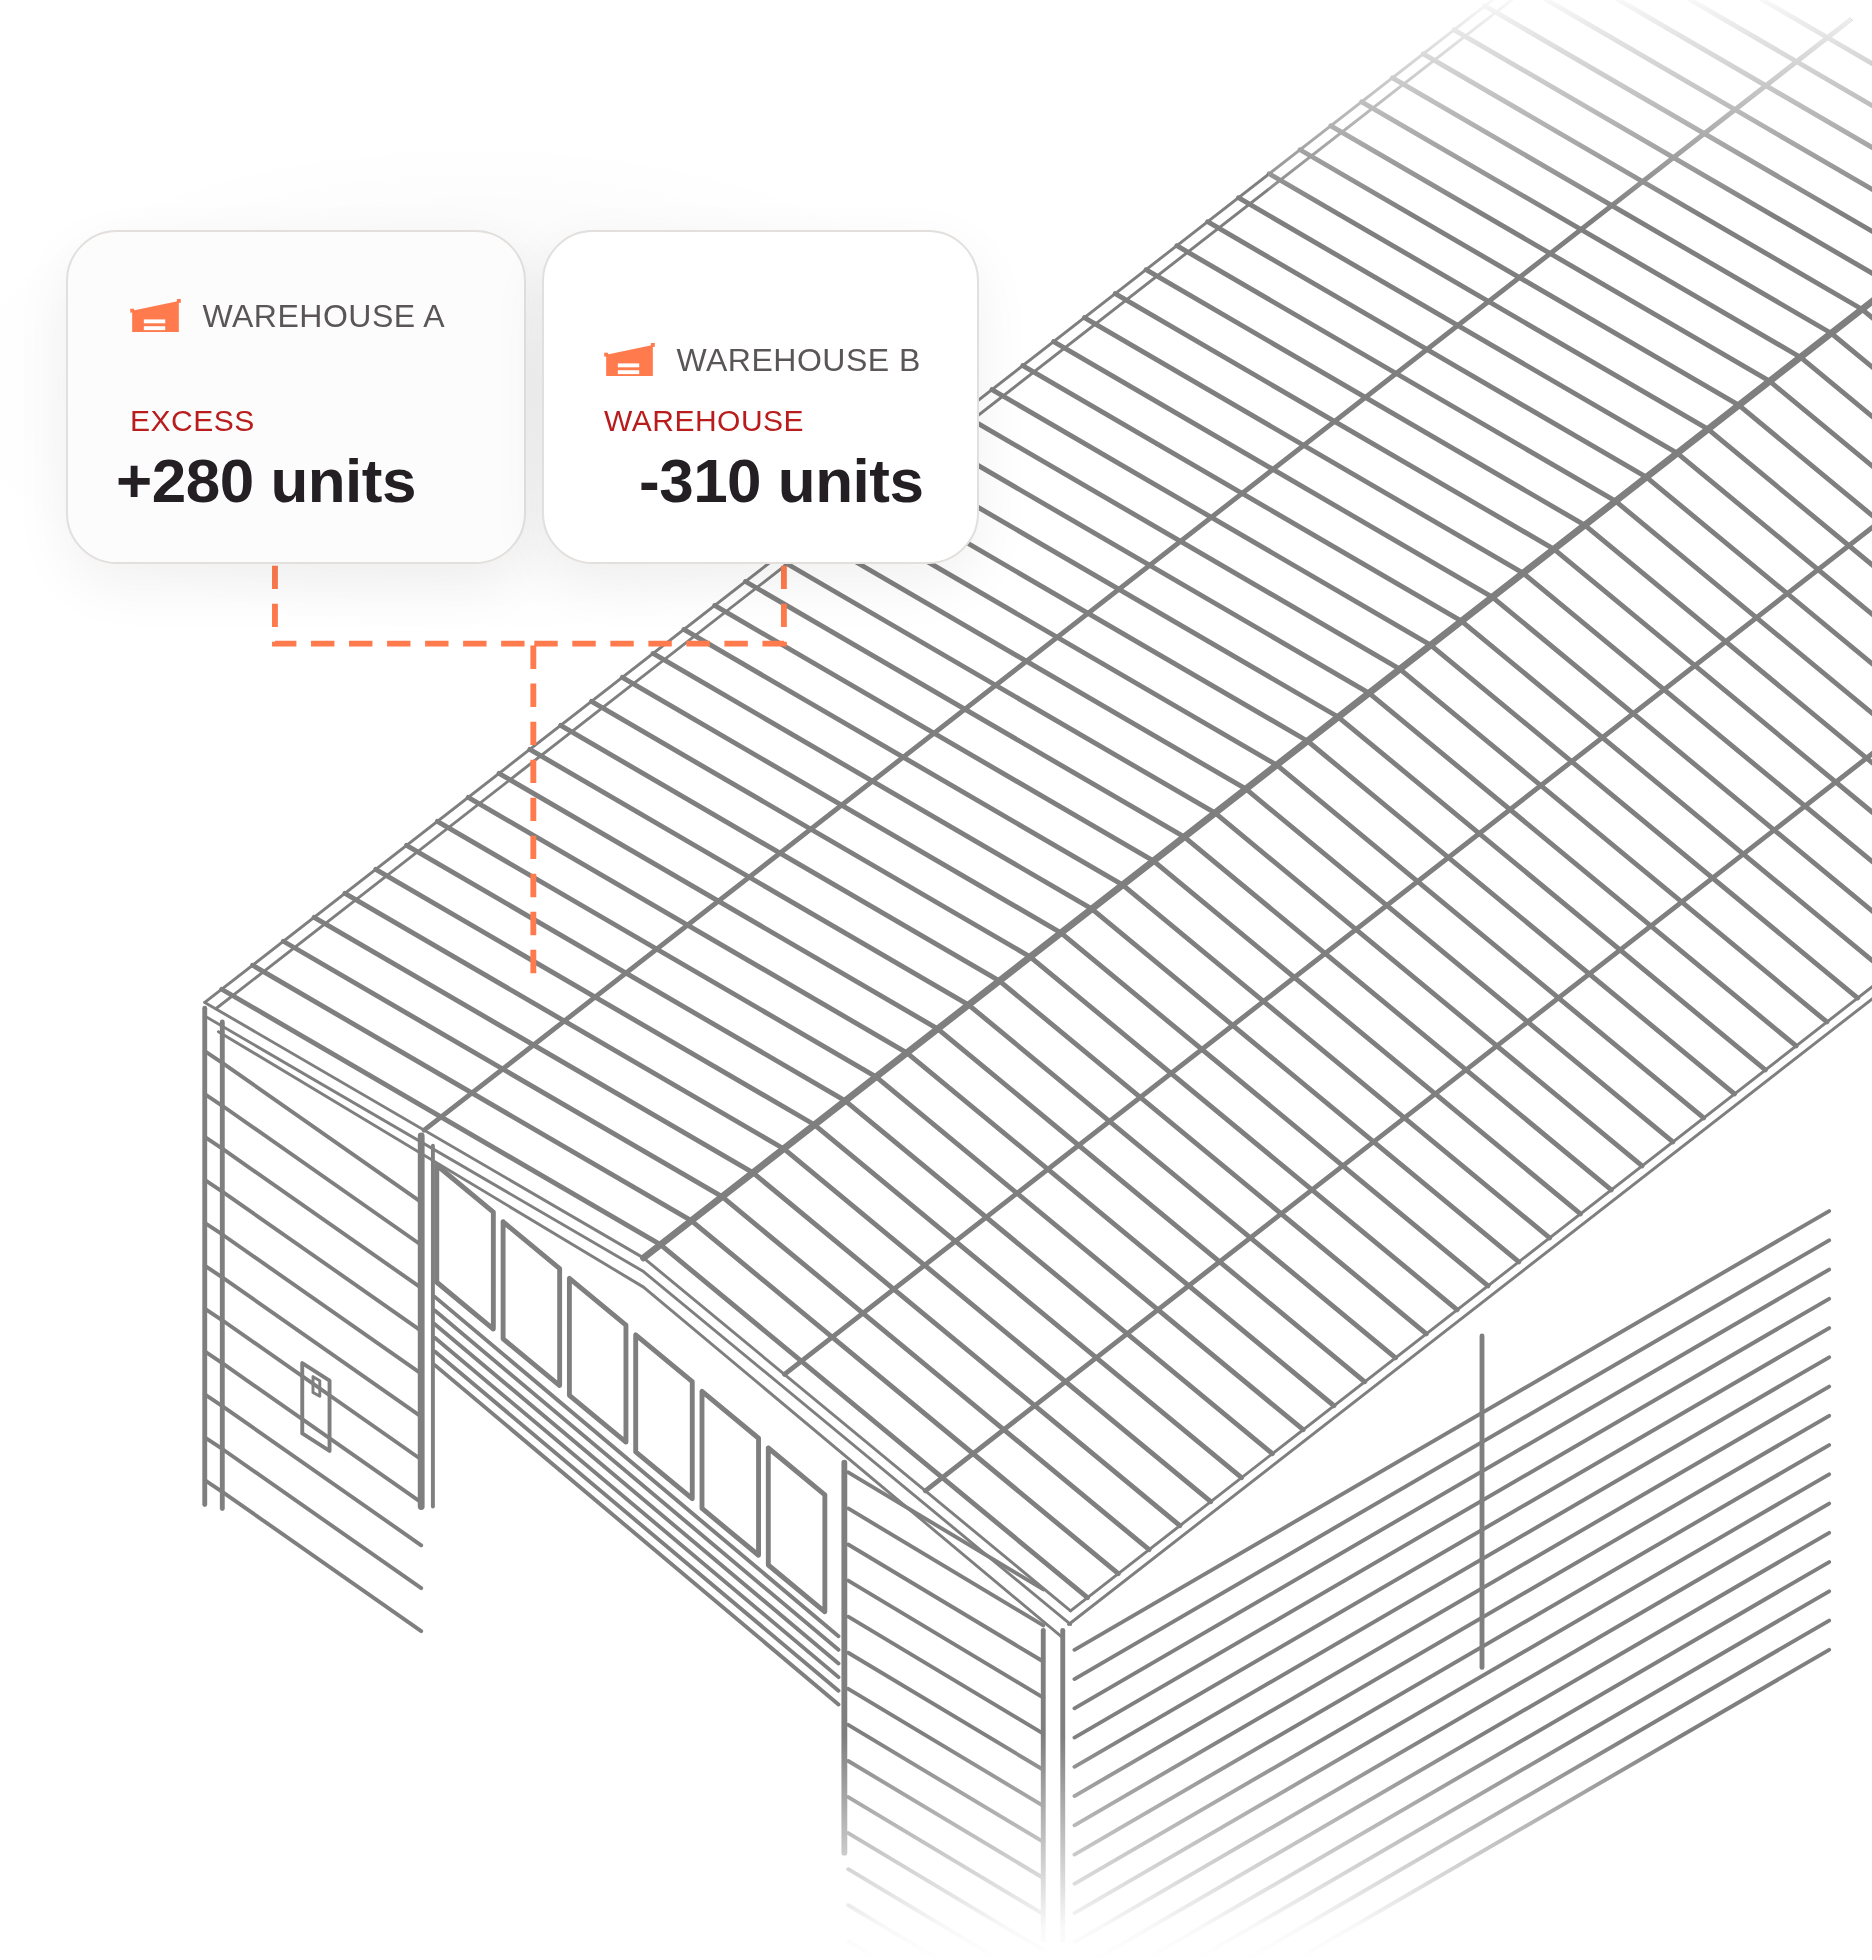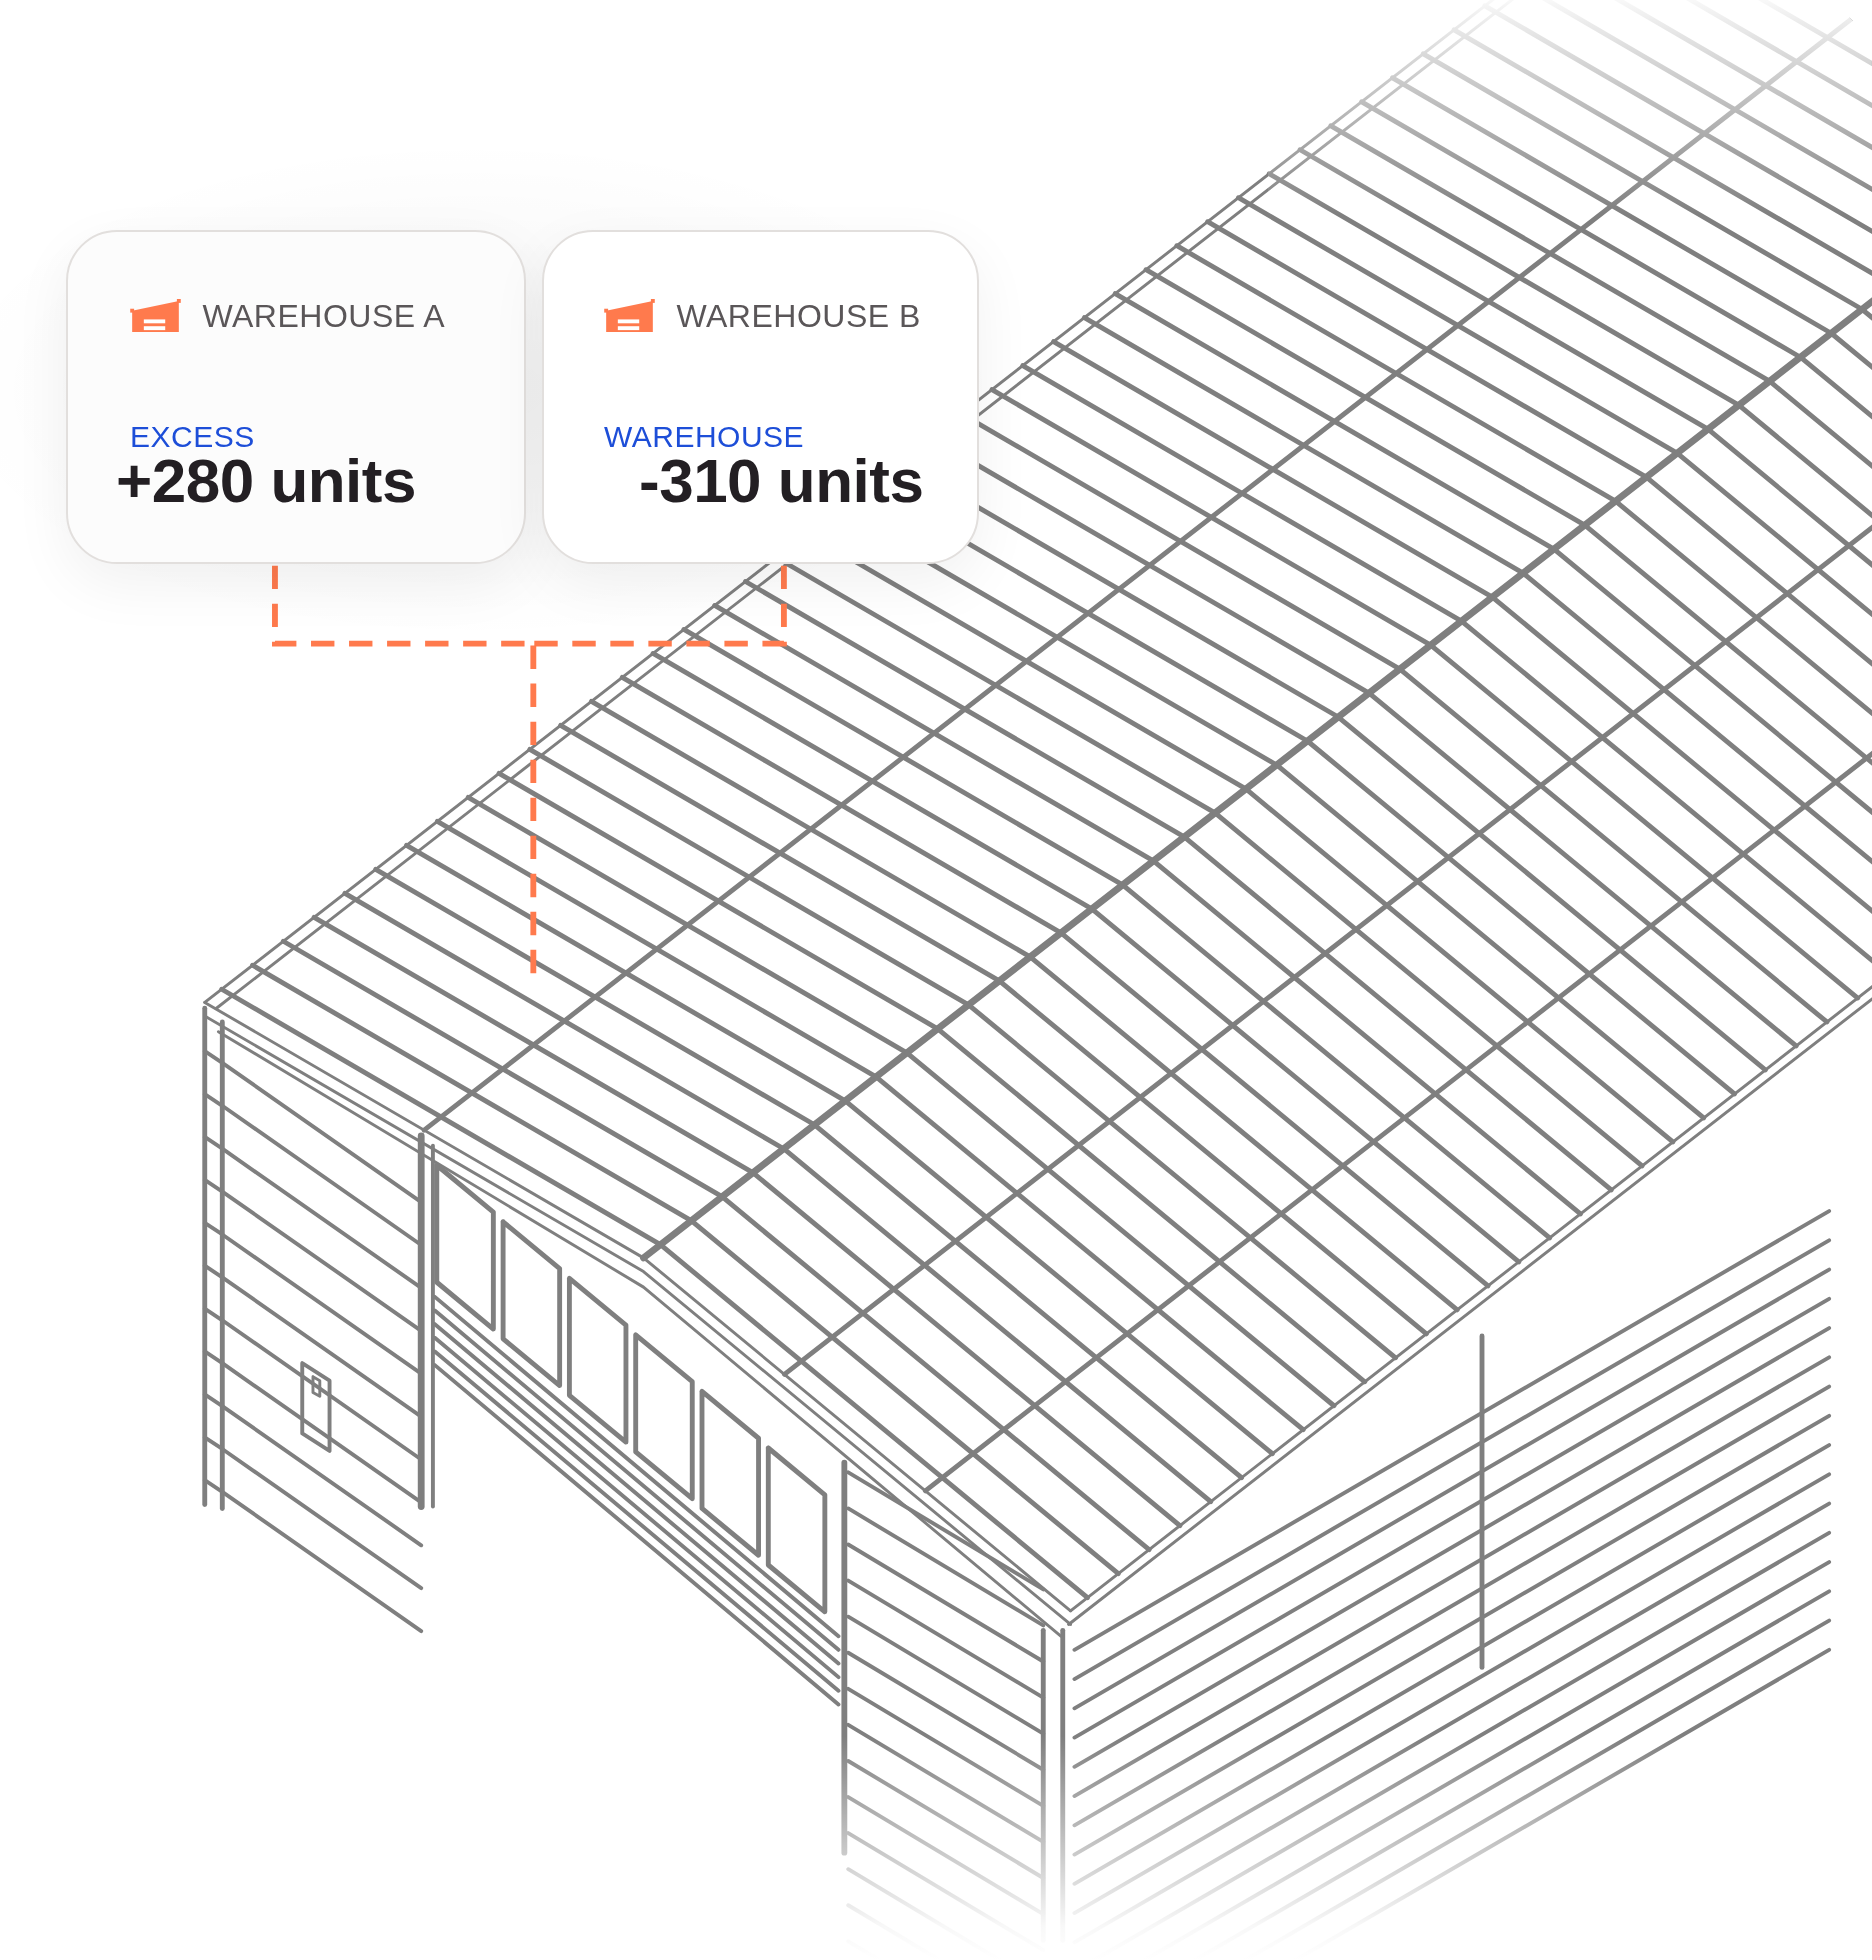--- a/index.html
+++ b/index.html
@@ -30,24 +30,24 @@
     }
     .card {
       position: absolute; top: 230px; height: 334px;
       background: #ffffff; border: 2.9px solid #e2dfdd; border-radius: 51px;
       box-sizing: border-box;
       box-shadow: 0 19.5px 59px rgba(0,0,0,0.06);
     }
     .card.a { left: 66px; width: 460px; background: #fcfcfc; }
     .card.b { left: 542px; width: 437px; }
     .card .head { position: absolute; left: 62px; top: 66px; display: flex; align-items: center; }
-    .card.b .head { left: 60px; }
+    .card.b .head { left: 60px; margin-top: 44px; }
     .card .icon { width: 51px; height: 35px; margin-right: 21.5px; }
     .card .name { font-size: 32px; color: #5a5658; letter-spacing: 0.5px; }
-    .card .label { position: absolute; left: 62px; top: 188px; font-size: 30px; color: #1d4ed8; letter-spacing: 0.5px; }
+    .card .label { position: absolute; left: 62px; top: 172px; font-size: 30px; color: #b91c1c; letter-spacing: 0.5px; }
     .card.b .label { left: 60px; }
     .card .value { position: absolute; left: 48px; top: 213px; font-size: 62px; font-weight: 700; color: #231f23; letter-spacing: -0.5px; }
     .card.b .value { left: 60px; margin-left: 35px; }
   </style>
 </head>
 <body>
 
 <div class="frame">
 
   <svg class="scene" viewBox="0 0 1920 2010" xmlns="http://www.w3.org/2000/svg">

